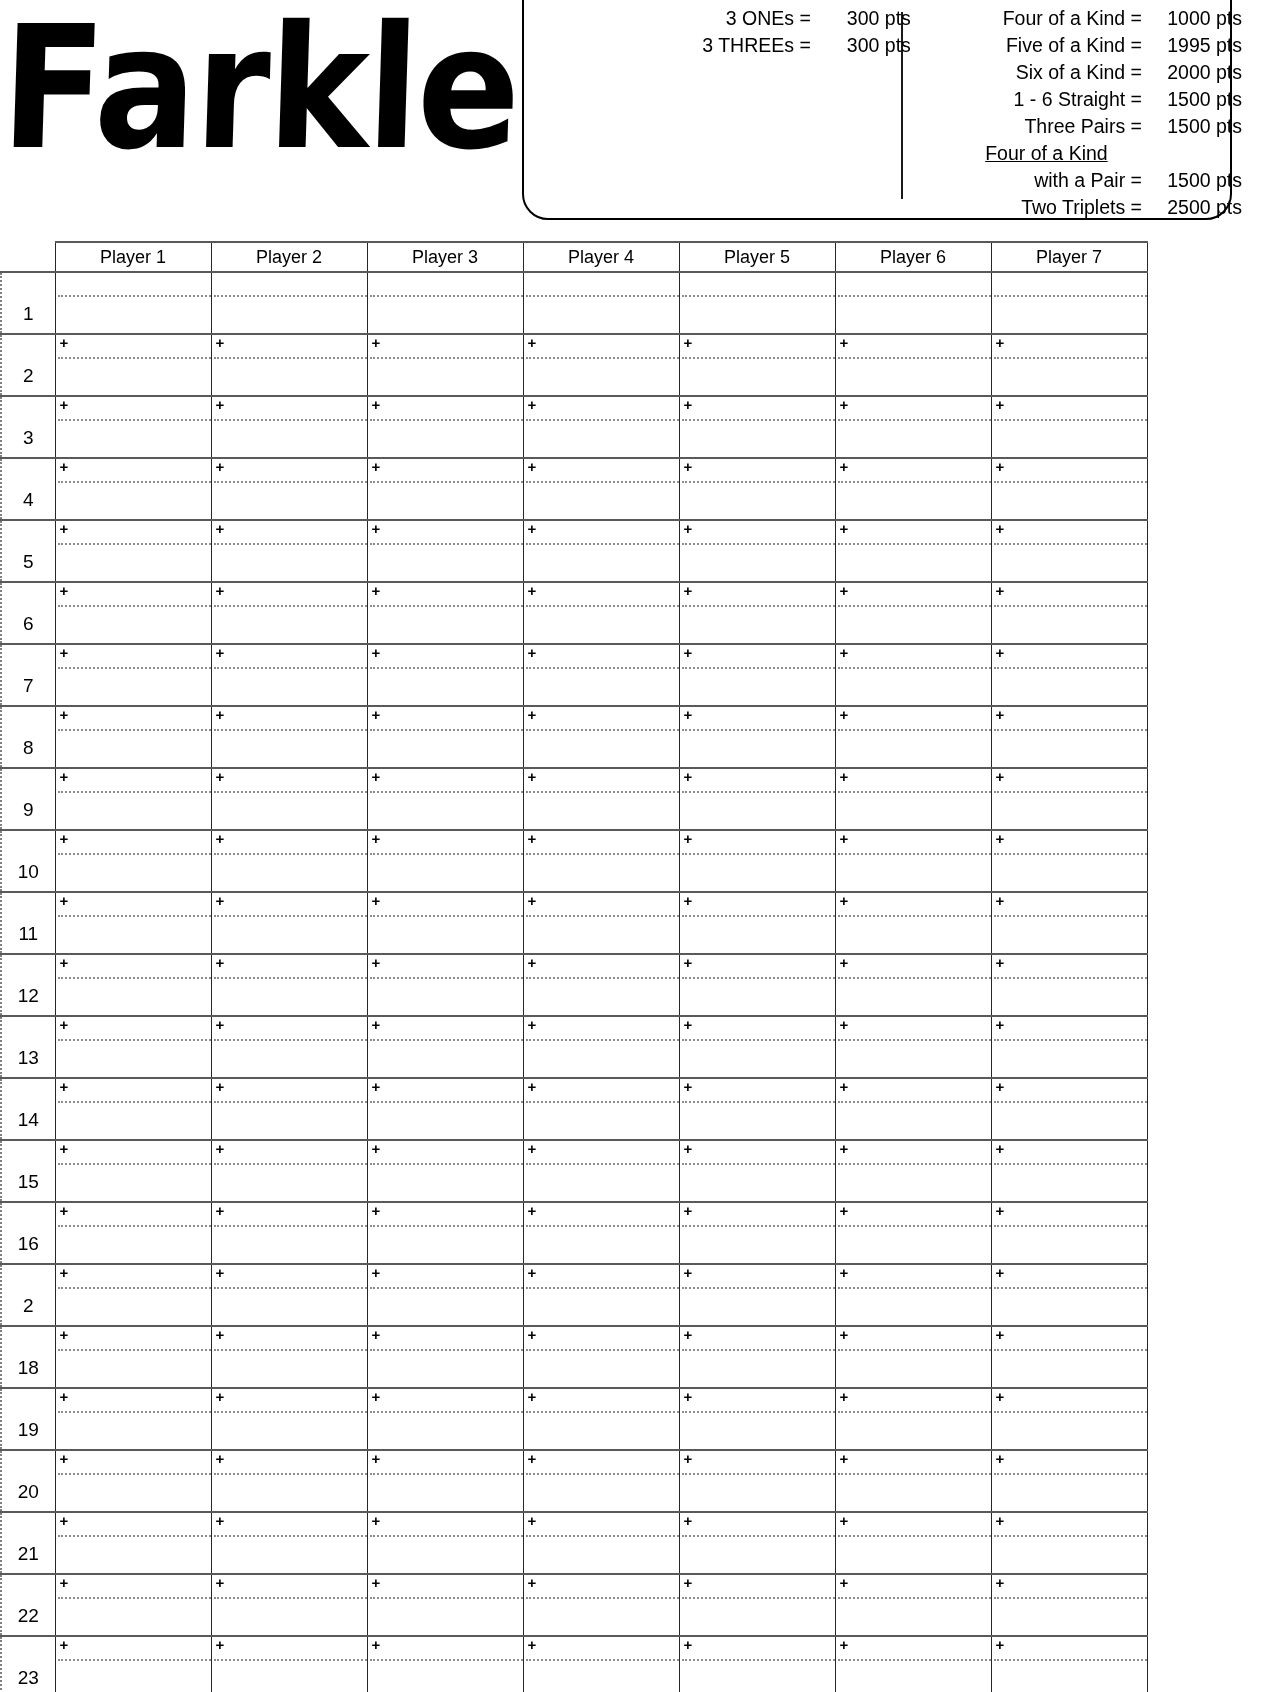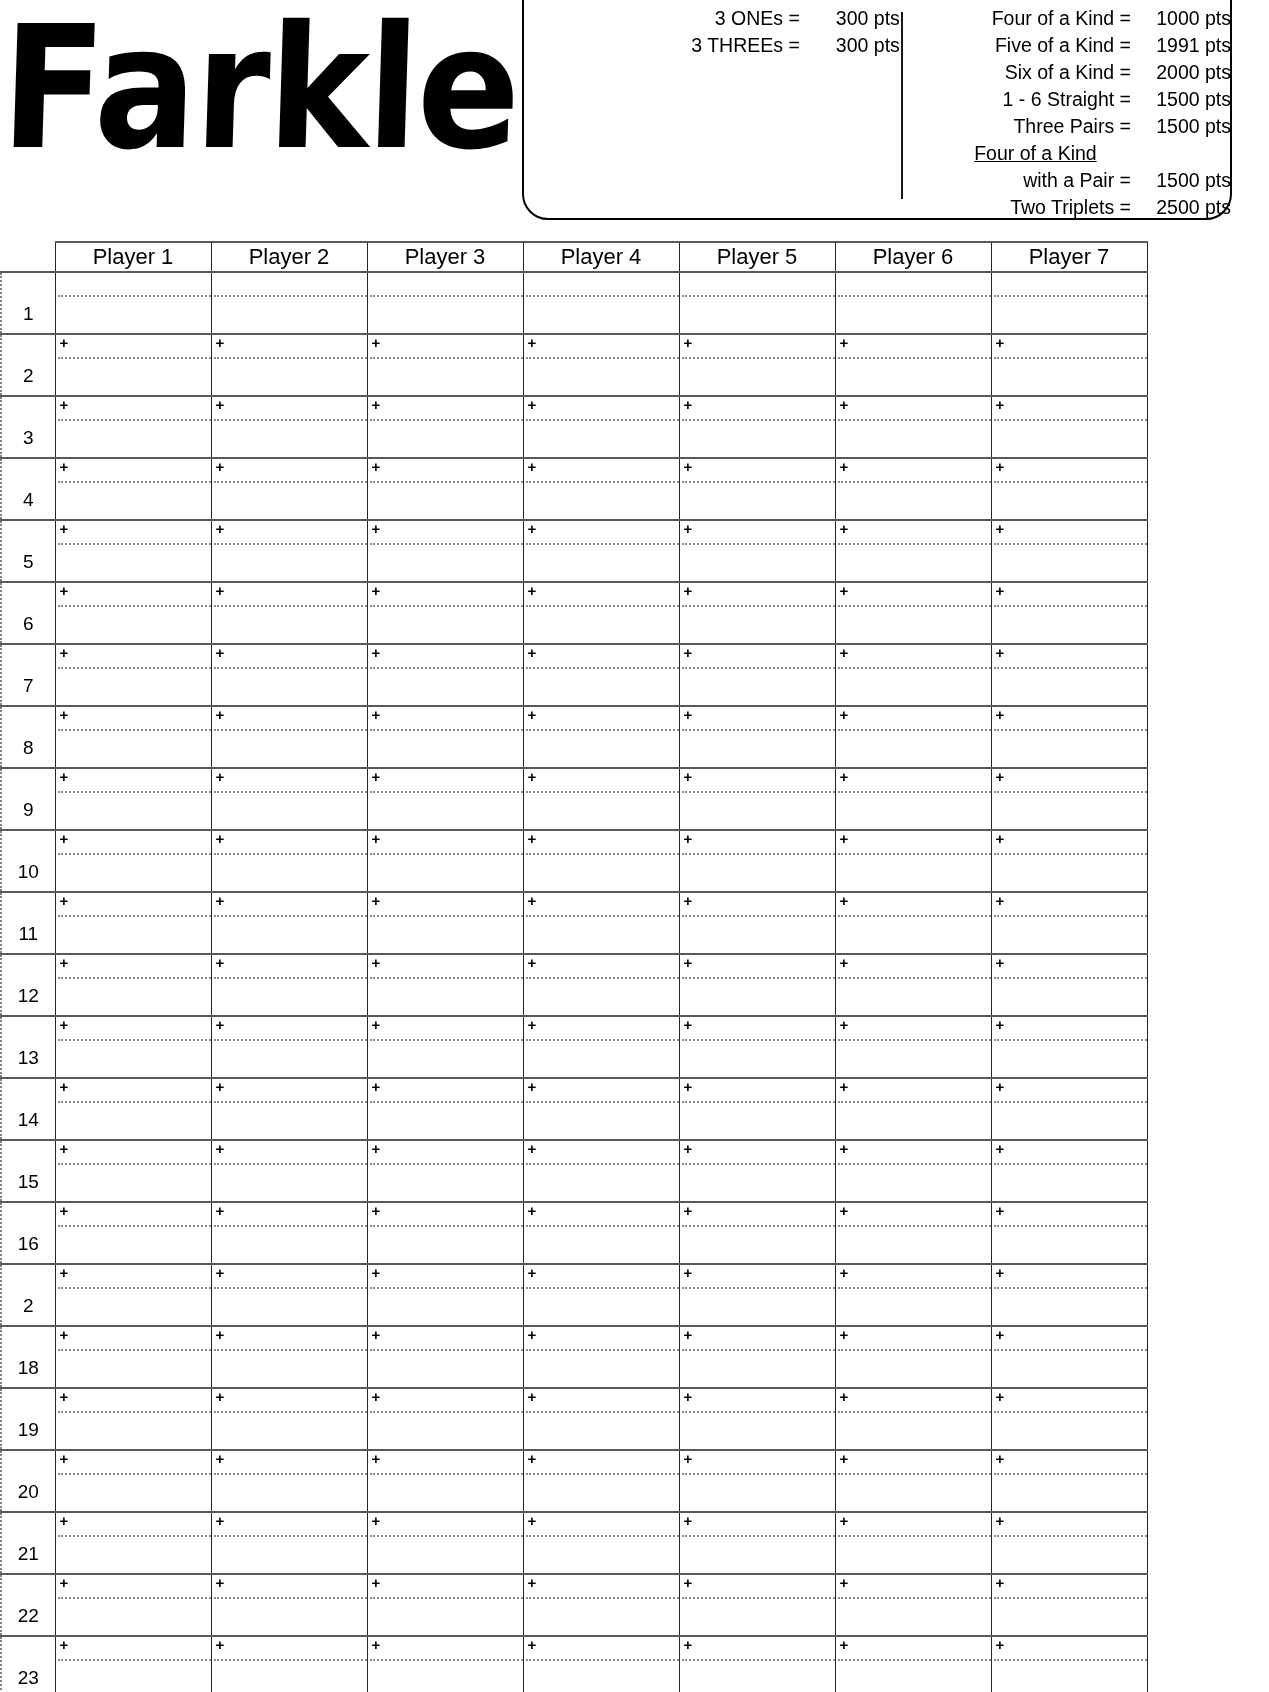--- a/index.html
+++ b/index.html
@@ -44,21 +44,21 @@
     top: -46px;
     width: 710px;
     height: 266px;
     border: 2px solid #000000;
     border-radius: 26px;
     background: #ffffff;
     box-sizing: border-box;
   }
   #legend-inner {
     position: absolute;
-    left: 1px;
+    left: 12px;
     top: 46px;
     width: 100%;
     height: 220px;
     display: flex;
     flex-direction: row;
   }
   .legend-col {
     position: relative;
     box-sizing: border-box;
   }
@@ -121,21 +121,21 @@
   table#score-table col.rownum-col { width: 54px; }
   table#score-table col.player-col { width: 156px; }
 
   
   #score-table thead th.corner-head {
     border: none;
     background: #ffffff;
   }
   #score-table thead th.player-head {
     height: 28px;
-    font-size: 22px;
+    font-size: 18px;
     font-weight: normal;
     text-align: center;
     vertical-align: middle;
     border-top: 2px solid #595959;
     border-bottom: 2px solid #595959;
     border-left: 1.5px solid #262626;
     border-right: 1.5px solid #262626;
     background: #ffffff;
     padding: 0;
   }
@@ -202,21 +202,21 @@
           <span class="legend-value">300 pts</span>
         </div>
       </div>
     <div class="legend-col" id="legend-col-right">
         <div class="legend-row">
           <span class="legend-label">Four of a Kind =</span>
           <span class="legend-value">1000 pts</span>
         </div>
         <div class="legend-row">
           <span class="legend-label">Five of a Kind =</span>
-          <span class="legend-value">1991 pts</span>
+          <span class="legend-value">1995 pts</span>
         </div>
         <div class="legend-row">
           <span class="legend-label">Six of a Kind =</span>
           <span class="legend-value">2000 pts</span>
         </div>
         <div class="legend-row">
           <span class="legend-label">1 - 6 Straight =</span>
           <span class="legend-value">1500 pts</span>
         </div>
         <div class="legend-row">

